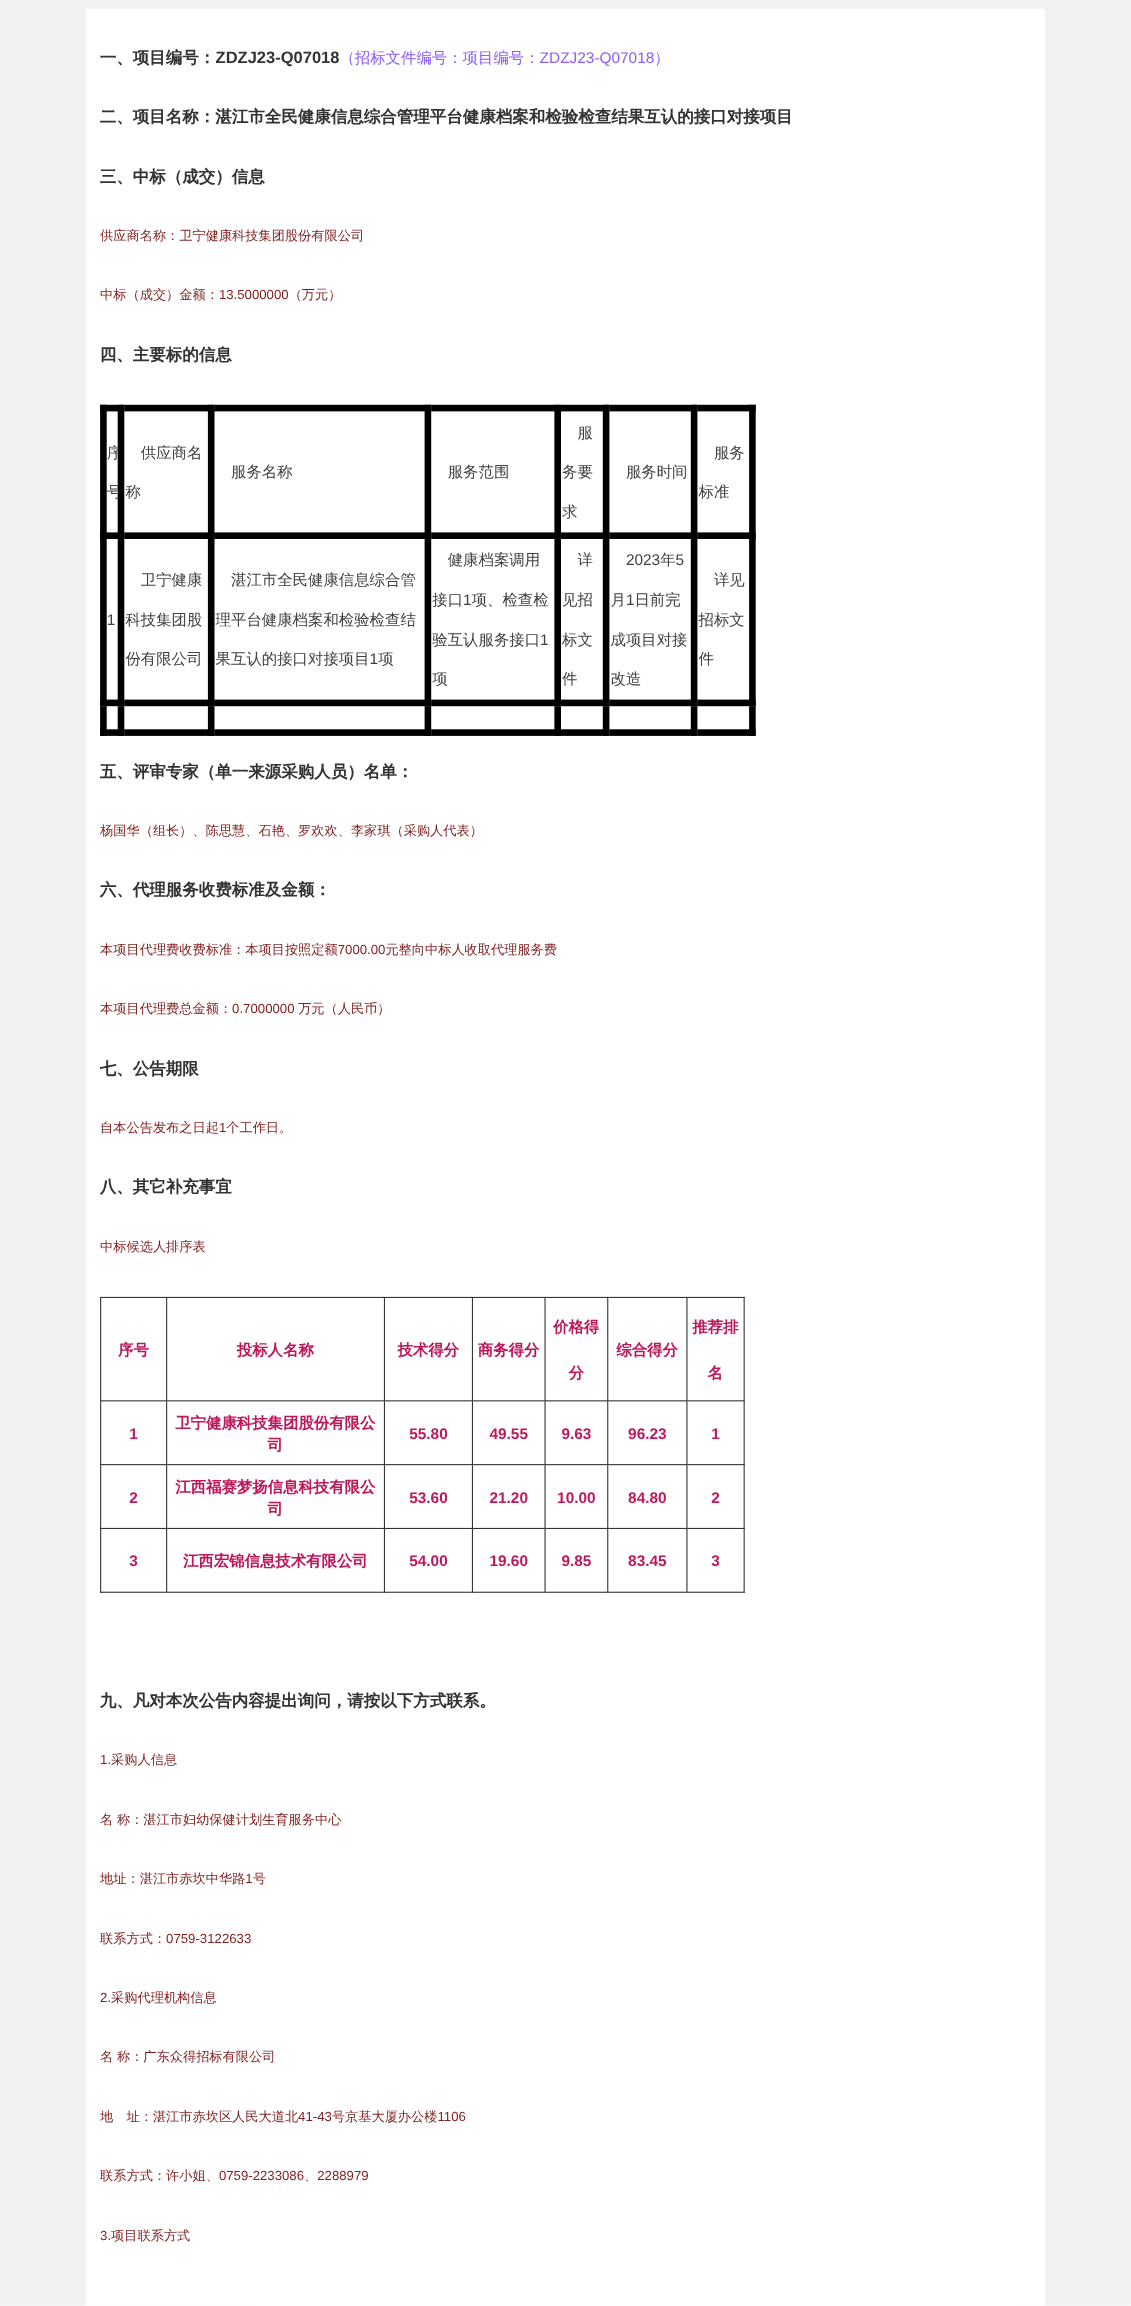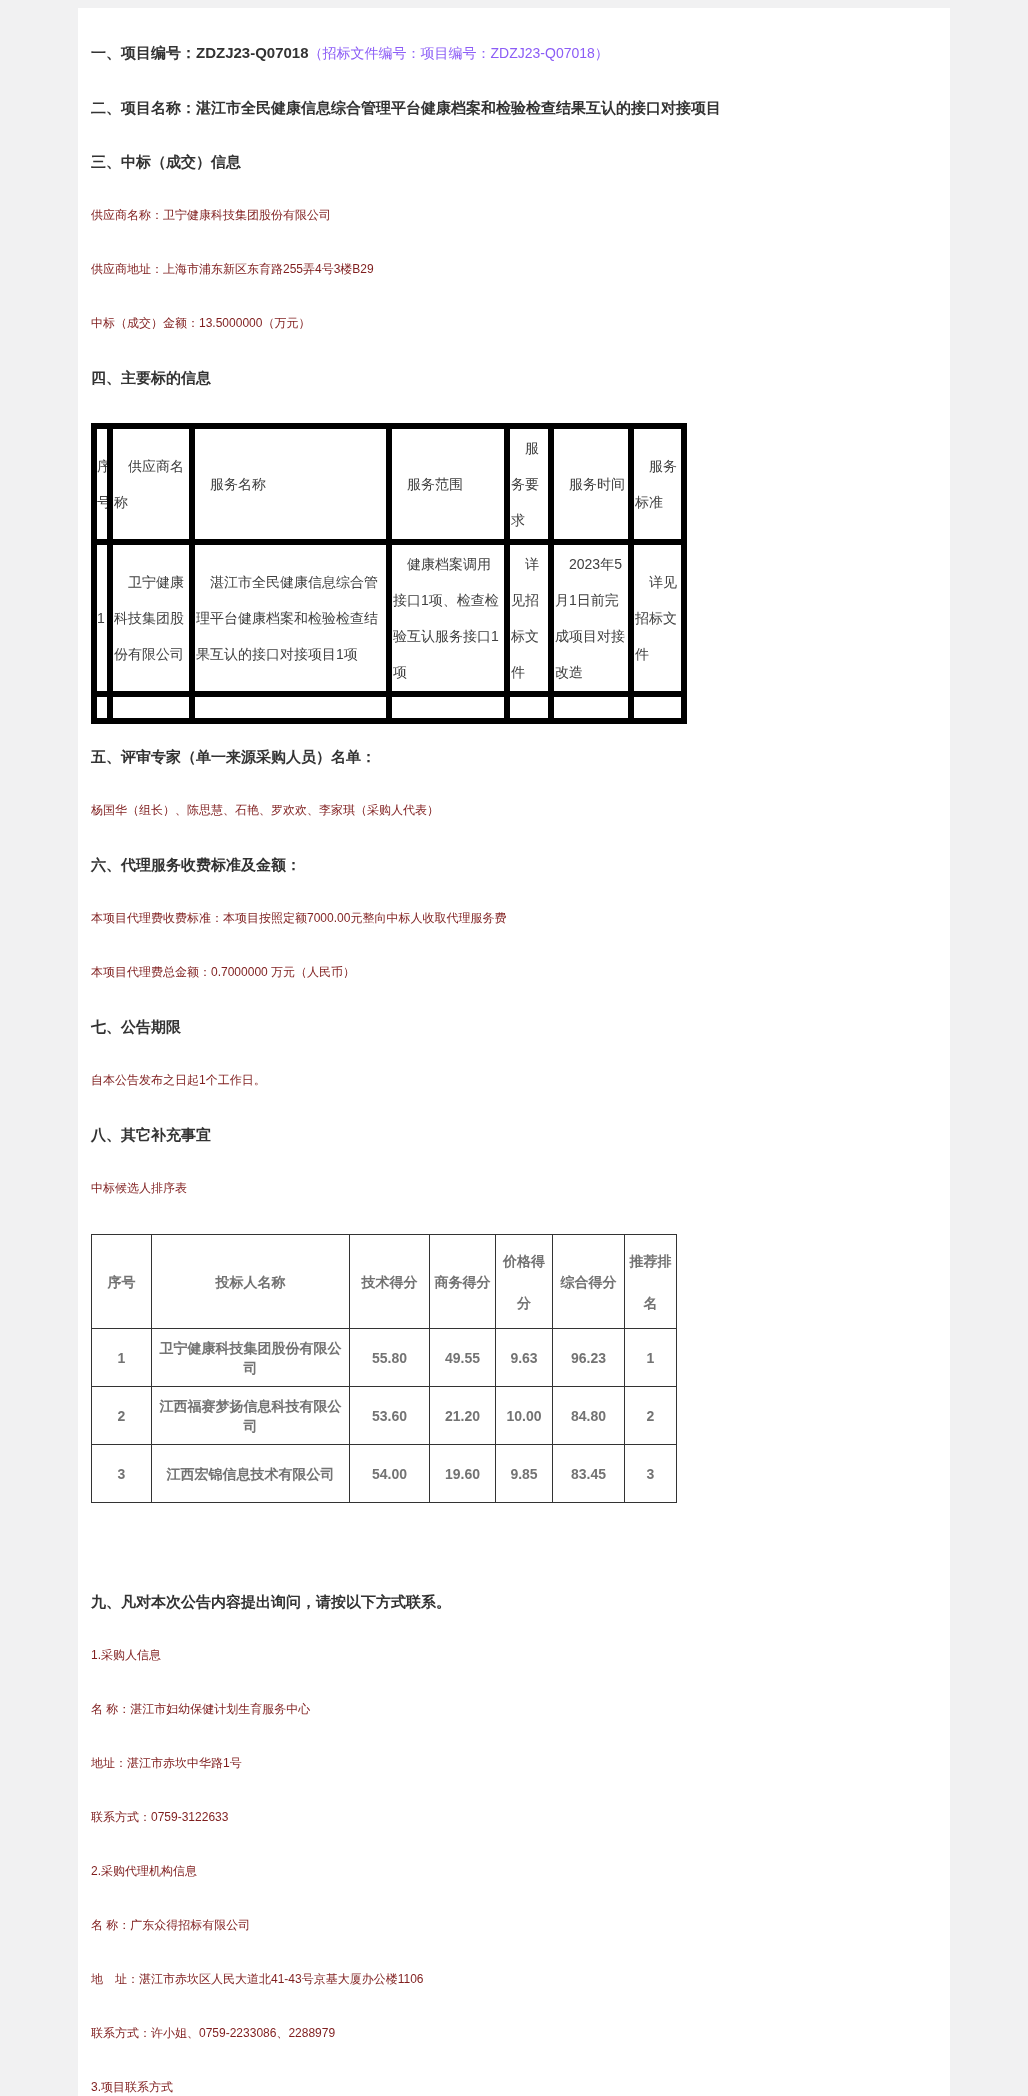--- a/index.html
+++ b/index.html
@@ -54,21 +54,21 @@
   
   .t2 {
     width: 585px;
     margin: 2px 0 0 0;
     border: 1px solid #333;
   }
   .t2 th, .t2 td {
     border: 1px solid #333;
     font-size: 14px;
     font-weight: bold;
-    color: #737373;
+    color: #be185d;
     text-align: center;
     vertical-align: middle;
     word-break: break-all;
     padding: 0 2px;
   }
   .t2 th { height: 94px; line-height: 42px; }
   .t2 td { height: 58px; line-height: 20px; }
   .after-table2 { margin-top: 90px; }
 </style>
 </head>
@@ -78,21 +78,20 @@
 
   <div class="heading">
     <span>一、项目编号：ZDZJ23-Q07018</span><span class="normal-part">（招标文件编号：项目编号：ZDZJ23-Q07018）</span>
   </div>
 
   <div class="heading">二、项目名称：湛江市全民健康信息综合管理平台健康档案和检验检查结果互认的接口对接项目</div>
 
   <div class="heading">三、中标（成交）信息</div>
 
   <div class="para">供应商名称：卫宁健康科技集团股份有限公司</div>
-  <div class="para">供应商地址：上海市浦东新区东育路255弄4号3楼B29</div>
   <div class="para">中标（成交）金额：13.5000000（万元）</div>
 
   <div class="heading">四、主要标的信息</div>
 
   <table class="t1">
     <colgroup>
       <col style="width:16px">
         <col style="width:82px">
         <col style="width:197px">
       <col style="width:118px">

